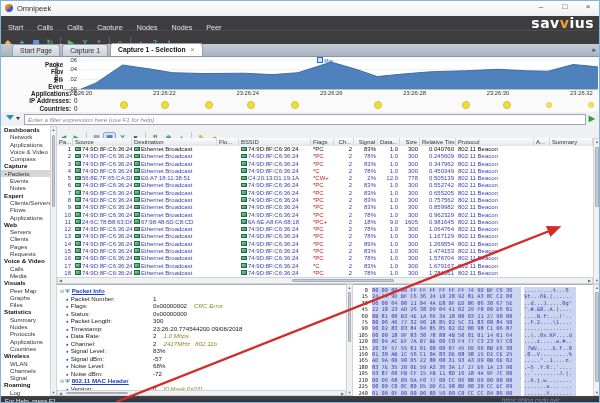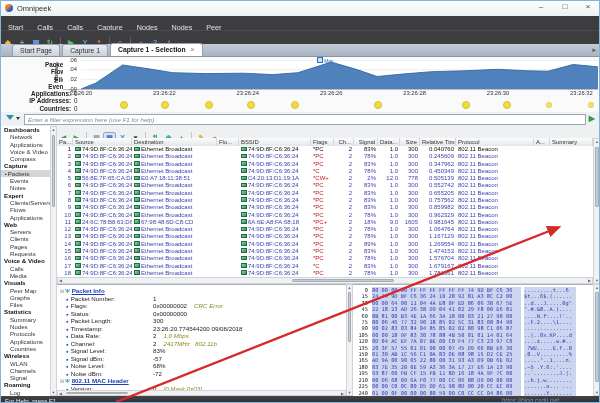--- a/index.html
+++ b/index.html
@@ -121,20 +121,21 @@
     <span class="wtitle">Omnipeek</span>
     <span class="winbtn" style="right:50px;">–</span>
     <span class="winbtn" style="right:26px;">□</span>
     <span class="winbtn" style="right:3px;">×</span>
   </div>
 
   <div class="menubar"><span class="menu-item">Start</span><span class="menu-item">Calls</span><span class="menu-item">Calls</span><span class="menu-item">Capture</span><span class="menu-item">Nodes</span><span class="menu-item">Nodes</span><span class="menu-item">Peer</span></div>
 
   <div class="toolbar"><span class="tbicon" style="color: rgb(240, 184, 64);">◆</span><span class="tbicon" style="color: rgb(88, 176, 232);">+</span><span class="tbicon" style="color: rgb(106, 150, 216);">▦</span><span class="tbicon" style="color: rgb(98, 176, 106);">↻</span><span class="tbsep"></span><span class="tbicon" style="color: rgb(88, 192, 96);">▶</span><span class="tbicon" style="color: rgb(72, 168, 216);">Y</span><span class="tbicon" style="color: rgb(224, 144, 64);">*</span><span class="tbsep"></span><span class="tbicon" style="color: rgb(192, 196, 200);">⌂</span><span class="tbsep"></span><span class="tbicon" style="color: rgb(154, 120, 208);">▪</span><span class="tbicon" style="color: rgb(88, 168, 224);">?</span><span class="tbicon" style="color: rgb(88, 168, 224);">i</span></div>
 
+  <div class="logo"><span>sav</span><span id="logo-accent" style="color: rgb(240, 160, 48);">v</span><span>ius</span></div>
 
   <div class="tabbar">
       <div class="tab"><span>Start Page</span></div>
       <div class="tab"><span>Capture 1</span></div>
       <div class="tab active"><span>Capture 1 - Selection</span><span class="tclose">×</span></div>
     </div>
   <span class="tabmore" style="top:45px;">▸</span>
 
   <div class="dashpanel">
     <div class="statsbox">

